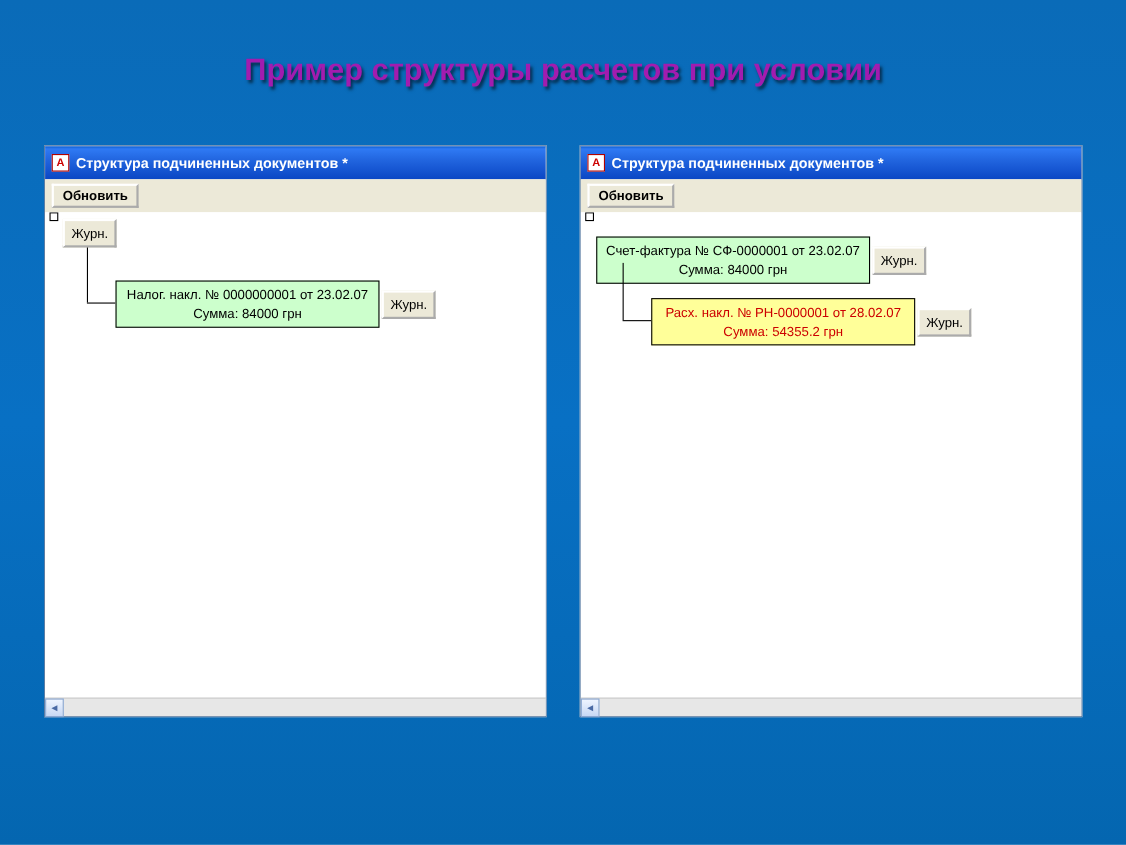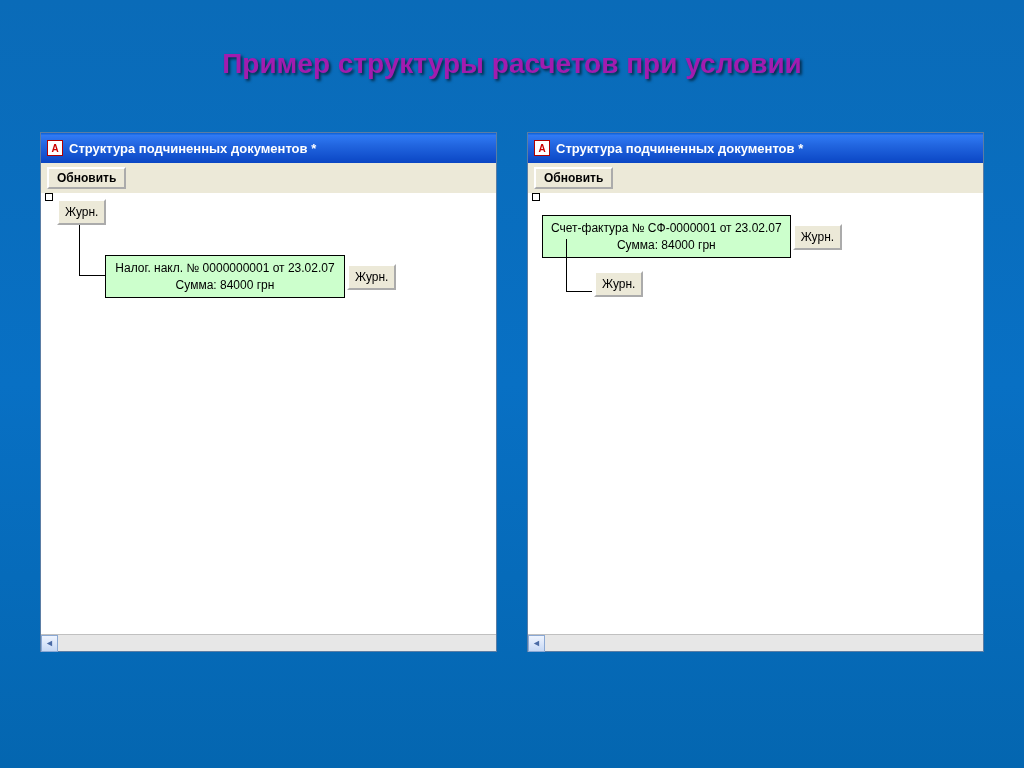--- a/index.html
+++ b/index.html
@@ -202,20 +202,24 @@
           <span>Счет-фактура № СФ-0000001 от 23.02.07</span><br>
           <span>Сумма: 84000 грн</span>
         </div>
         <button class="journal-btn">Журн.</button>
       </div>
 
       <div class="vline" style="left:38px; top:46px; height:52px;"></div>
       <div class="hline" style="left:38px; top:98px; width:26px;"></div>
 
       <div class="doc-row" style="left:64px; top:78px;">
+        <div class="doc-box yellow">
+          <span>Расх. накл. № РН-0000001 от 28.02.07</span><br>
+          <span>Сумма: 54355.2 грн</span>
+        </div>
         <button class="journal-btn">Журн.</button>
       </div>
     </div>
     <div class="hscroll">
       <div class="arrow">
           <span>◄</span>
         </div>
       <div class="track"></div>
     </div>
   </div>

